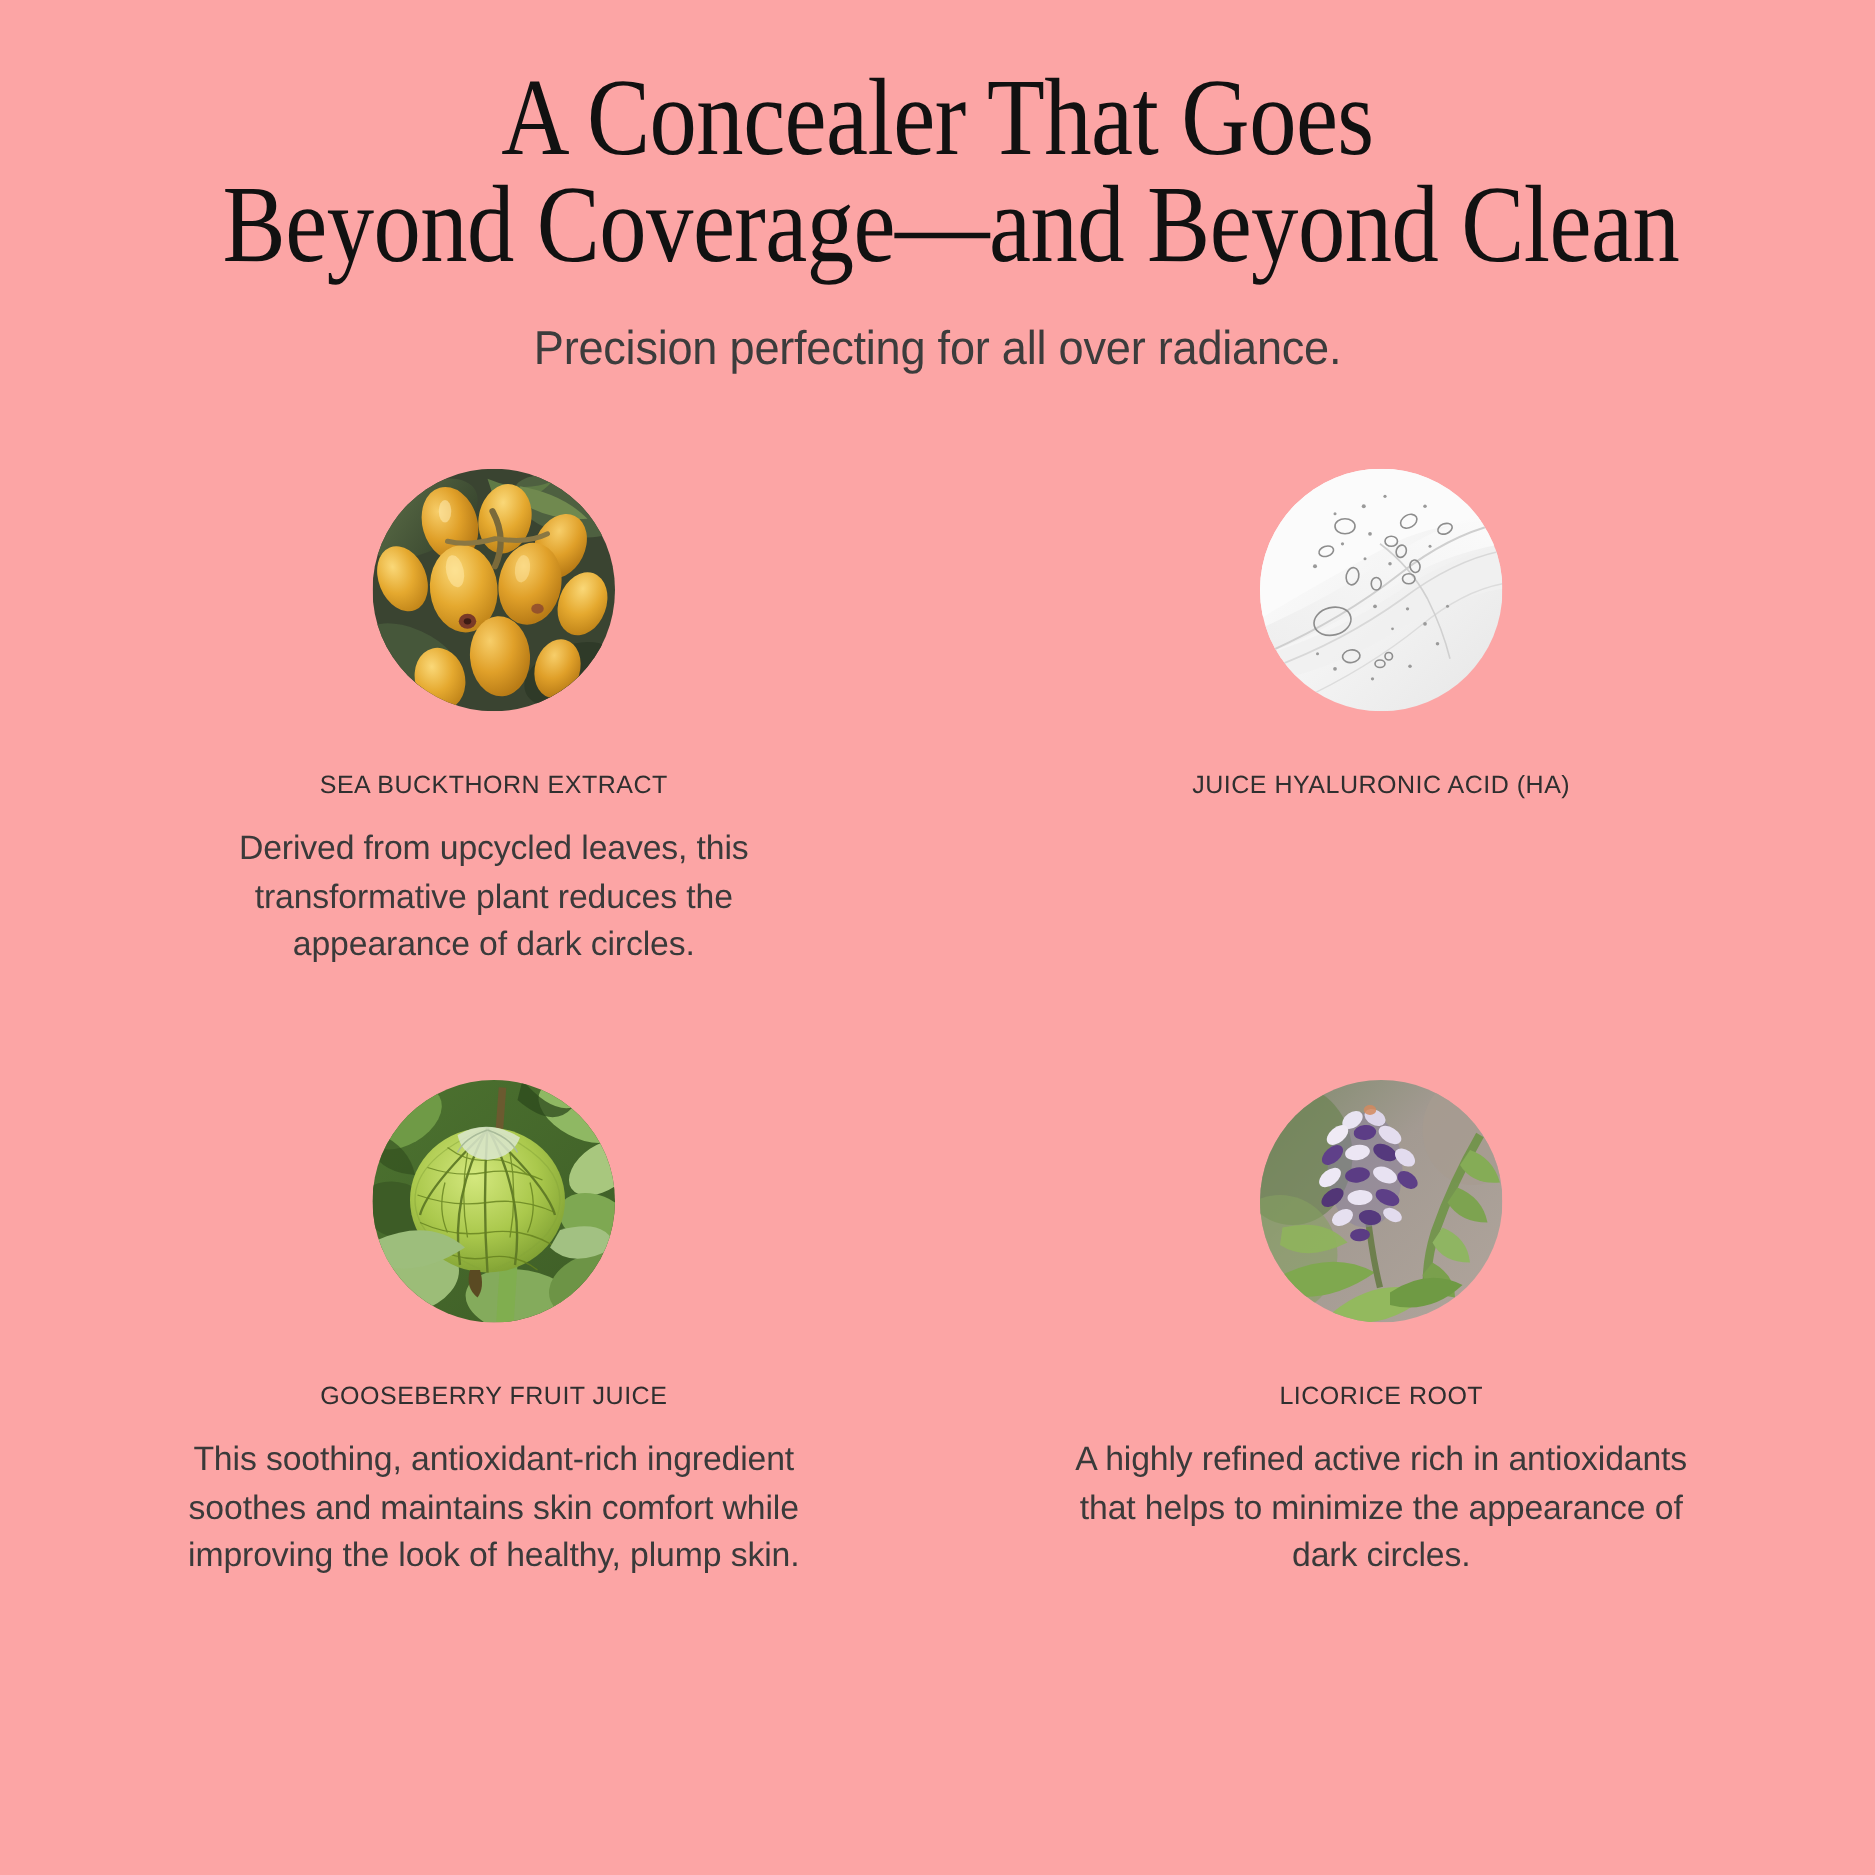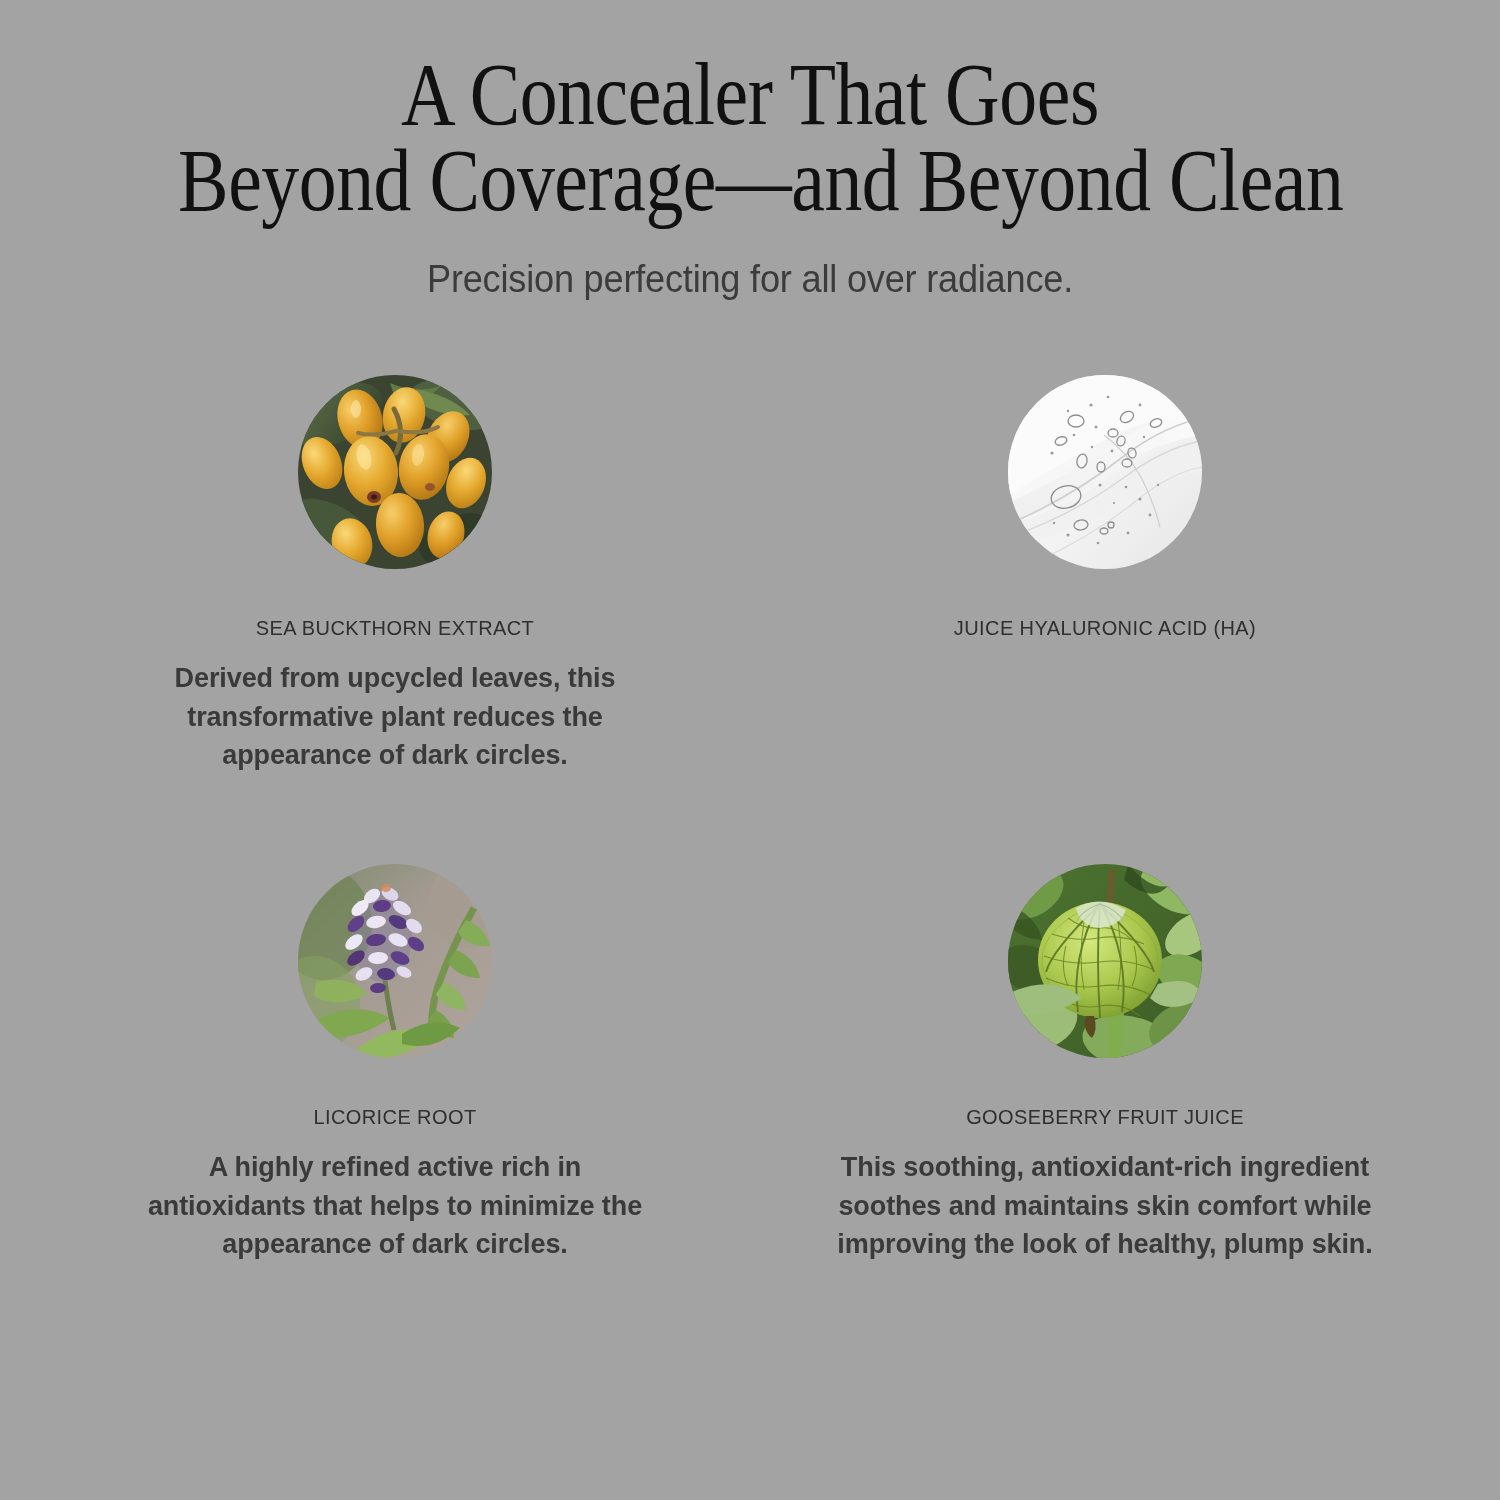--- a/index.html
+++ b/index.html
@@ -12,21 +12,21 @@
     height: 1500px;
     font-family: "Liberation Sans", sans-serif;
     -webkit-font-smoothing: antialiased;
     overflow: hidden;
   }
 
   .page {
     position: relative;
     width: 1500px;
     height: 1500px;
-    background: #a3a3a3;
+    background: #fca5a5;
     box-sizing: border-box;
   }
 
   
   .header {
     padding-top: 52px;
     text-align: center;
   }
   .title {
     font-family: "Liberation Serif", "DejaVu Serif", serif;
@@ -91,21 +91,21 @@
     text-align: center;
     line-height: 1.1;
     white-space: nowrap;
   }
   .ing-desc {
     margin-top: 20px;
     font-size: 27px;
     line-height: 1.42;
     color: #3a3a3a;
     text-align: center;
-    font-weight: 700;
+    font-weight: 400;
     max-width: 520px;
     letter-spacing: -0.1px;
   }
   .cell-right .ing-desc { max-width: 560px; }
 </style>
 </head>
 <body>
 
 <div class="page">
 
@@ -237,20 +237,88 @@
             <circle cx="120" cy="158" r="1.4"></circle>
               <circle cx="90" cy="168" r="1.3"></circle>
             <circle cx="46" cy="148" r="1.2"></circle>
               <circle cx="150" cy="110" r="1.2"></circle>
           </g>
         </svg>
       </div>
       <div class="ing-name">JUICE HYALURONIC ACID (HA)</div>
     </div>
 
+    <div class="cell cell-right row2">
+      <div class="thumb">
+        <svg viewBox="0 0 194 194" xmlns="http://www.w3.org/2000/svg" aria-hidden="true">
+          <defs>
+            <radialGradient id="hk" cx="42%" cy="34%" r="70%">
+              <stop offset="0%" stop-color="#d4e87e"></stop>
+              <stop offset="58%" stop-color="#aac84c"></stop>
+              <stop offset="100%" stop-color="#7e9f32"></stop>
+            </radialGradient>
+            <linearGradient id="bg4" x1="0" y1="0" x2="1" y2="1">
+              <stop offset="0%" stop-color="#4d7330"></stop>
+              <stop offset="100%" stop-color="#3d5c26"></stop>
+            </linearGradient>
+          </defs>
+          <rect width="194" height="194" fill="url(#bg4)"></rect>
+
+          <ellipse cx="24" cy="30" rx="34" ry="22" fill="#6f9a46" transform="rotate(-30 24 30)"></ellipse>
+          <ellipse cx="166" cy="26" rx="36" ry="20" fill="#8fb863" transform="rotate(28 166 26)"></ellipse>
+          <ellipse cx="184" cy="70" rx="30" ry="18" fill="#a8c77e" transform="rotate(-34 184 70)"></ellipse>
+          <ellipse cx="178" cy="112" rx="30" ry="20" fill="#7ea852" transform="rotate(22 178 112)"></ellipse>
+          <ellipse cx="20" cy="104" rx="30" ry="22" fill="#3d5c26" transform="rotate(18 20 104)"></ellipse>
+          <ellipse cx="30" cy="158" rx="40" ry="28" fill="#9cbd78" transform="rotate(-16 30 158)"></ellipse>
+          <ellipse cx="120" cy="178" rx="46" ry="26" fill="#84ab5c" transform="rotate(10 120 178)"></ellipse>
+          <ellipse cx="174" cy="164" rx="34" ry="24" fill="#6d9446" transform="rotate(-22 174 164)"></ellipse>
+
+          <path d="M120 0 q22 26 40 22 q-16 18 -44 -6 z" fill="#2c4a1c" opacity="0.75"></path>
+          <path d="M4 42 q26 12 30 34 q-28 -2 -36 -22 z" fill="#33501f" opacity="0.7"></path>
+
+          <path d="M104 6 q-2 28 -4 54" stroke="#6b5a2f" stroke-width="6" fill="none"></path>
+          <path d="M112 112 q-4 44 -6 82" stroke="#7fae4e" stroke-width="14" fill="none" opacity="0.95"></path>
+
+          <ellipse cx="92" cy="96" rx="62" ry="58" fill="url(#hk)"></ellipse>
+          <path d="M92 38 q-58 24 -58 58 q0 34 58 58 q58 -24 58 -58 q0 -34 -58 -58 z" fill="none" stroke="#86a63a" stroke-width="1" opacity="0.5"></path>
+
+          <g stroke="#5f7a26" stroke-width="1.9" fill="none" opacity="0.95">
+            <path d="M92 38 q-4 58 0 116"></path>
+            <path d="M92 38 q-30 56 -22 110"></path>
+            <path d="M92 38 q30 56 22 110"></path>
+            <path d="M92 40 q-48 46 -54 68"></path>
+            <path d="M92 40 q48 46 54 68"></path>
+          </g>
+
+          <g stroke="#64801f" stroke-width="1.05" fill="none" opacity="0.8">
+            <path d="M44 70 q24 8 46 4 q24 -4 46 6"></path>
+            <path d="M36 92 q28 10 56 6 q28 -4 54 8"></path>
+            <path d="M38 114 q26 12 54 8 q28 -4 52 10"></path>
+            <path d="M50 134 q22 12 42 8 q22 -4 40 10"></path>
+            <path d="M60 54 q16 12 32 10 q18 -2 32 12"></path>
+            <path d="M58 82 q-6 22 2 40"></path>
+            <path d="M126 82 q6 22 -2 40"></path>
+            <path d="M76 58 q-6 34 0 68"></path>
+            <path d="M110 58 q6 34 0 68"></path>
+          </g>
+
+          <path d="M68 44 q24 -14 50 2 q-6 16 -26 18 q-20 -2 -24 -20 z" fill="#dbe6cf" opacity="0.85"></path>
+          <path d="M92 40 q-18 6 -24 18" stroke="#a9bb9a" stroke-width="1.2" fill="none"></path>
+          <path d="M92 40 q18 6 24 18" stroke="#a9bb9a" stroke-width="1.2" fill="none"></path>
+
+          <path d="M86 152 q4 14 -2 22 q-10 -8 -6 -22 z" fill="#5a4a22"></path>
+
+          <path d="M4 128 q42 -18 70 6 q-40 26 -72 12 z" fill="#9dbe7c"></path>
+          <path d="M150 120 q38 -10 44 14 q-34 18 -52 0 z" fill="#a2c182"></path>
+        </svg>
+      </div>
+      <div class="ing-name">GOOSEBERRY FRUIT JUICE</div>
+      <div class="ing-desc">This soothing, antioxidant-rich ingredient soothes and maintains skin comfort while improving the look of healthy, plump skin.</div>
+    </div>
+
     <div class="cell cell-left row2">
       <div class="thumb">
         <svg viewBox="0 0 194 194" xmlns="http://www.w3.org/2000/svg" aria-hidden="true">
           <defs>
             <linearGradient id="bg3" x1="0" y1="0" x2="1" y2="1">
               <stop offset="0%" stop-color="#7d8a6a"></stop>
               <stop offset="42%" stop-color="#a39a92"></stop>
               <stop offset="100%" stop-color="#b0a59c"></stop>
             </linearGradient>
             <linearGradient id="fl" x1="0" y1="0" x2="0" y2="1">
@@ -301,82 +369,14 @@
             <ellipse cx="106" cy="108" rx="8" ry="5" fill="#e2dbee" transform="rotate(26 106 108)"></ellipse>
             <ellipse cx="80" cy="124" rx="8" ry="5" fill="#5b3c84" transform="rotate(-4 80 124)"></ellipse>
           </g>
           <ellipse cx="88" cy="24" rx="5" ry="4" fill="#d38a5e" opacity="0.85"></ellipse>
         </svg>
       </div>
       <div class="ing-name">LICORICE ROOT</div>
       <div class="ing-desc">A highly refined active rich in antioxidants that helps to minimize the appearance of dark circles.</div>
     </div>
 
-    <div class="cell cell-right row2">
-      <div class="thumb">
-        <svg viewBox="0 0 194 194" xmlns="http://www.w3.org/2000/svg" aria-hidden="true">
-          <defs>
-            <radialGradient id="hk" cx="42%" cy="34%" r="70%">
-              <stop offset="0%" stop-color="#d4e87e"></stop>
-              <stop offset="58%" stop-color="#aac84c"></stop>
-              <stop offset="100%" stop-color="#7e9f32"></stop>
-            </radialGradient>
-            <linearGradient id="bg4" x1="0" y1="0" x2="1" y2="1">
-              <stop offset="0%" stop-color="#4d7330"></stop>
-              <stop offset="100%" stop-color="#3d5c26"></stop>
-            </linearGradient>
-          </defs>
-          <rect width="194" height="194" fill="url(#bg4)"></rect>
-
-          <ellipse cx="24" cy="30" rx="34" ry="22" fill="#6f9a46" transform="rotate(-30 24 30)"></ellipse>
-          <ellipse cx="166" cy="26" rx="36" ry="20" fill="#8fb863" transform="rotate(28 166 26)"></ellipse>
-          <ellipse cx="184" cy="70" rx="30" ry="18" fill="#a8c77e" transform="rotate(-34 184 70)"></ellipse>
-          <ellipse cx="178" cy="112" rx="30" ry="20" fill="#7ea852" transform="rotate(22 178 112)"></ellipse>
-          <ellipse cx="20" cy="104" rx="30" ry="22" fill="#3d5c26" transform="rotate(18 20 104)"></ellipse>
-          <ellipse cx="30" cy="158" rx="40" ry="28" fill="#9cbd78" transform="rotate(-16 30 158)"></ellipse>
-          <ellipse cx="120" cy="178" rx="46" ry="26" fill="#84ab5c" transform="rotate(10 120 178)"></ellipse>
-          <ellipse cx="174" cy="164" rx="34" ry="24" fill="#6d9446" transform="rotate(-22 174 164)"></ellipse>
-
-          <path d="M120 0 q22 26 40 22 q-16 18 -44 -6 z" fill="#2c4a1c" opacity="0.75"></path>
-          <path d="M4 42 q26 12 30 34 q-28 -2 -36 -22 z" fill="#33501f" opacity="0.7"></path>
-
-          <path d="M104 6 q-2 28 -4 54" stroke="#6b5a2f" stroke-width="6" fill="none"></path>
-          <path d="M112 112 q-4 44 -6 82" stroke="#7fae4e" stroke-width="14" fill="none" opacity="0.95"></path>
-
-          <ellipse cx="92" cy="96" rx="62" ry="58" fill="url(#hk)"></ellipse>
-          <path d="M92 38 q-58 24 -58 58 q0 34 58 58 q58 -24 58 -58 q0 -34 -58 -58 z" fill="none" stroke="#86a63a" stroke-width="1" opacity="0.5"></path>
-
-          <g stroke="#5f7a26" stroke-width="1.9" fill="none" opacity="0.95">
-            <path d="M92 38 q-4 58 0 116"></path>
-            <path d="M92 38 q-30 56 -22 110"></path>
-            <path d="M92 38 q30 56 22 110"></path>
-            <path d="M92 40 q-48 46 -54 68"></path>
-            <path d="M92 40 q48 46 54 68"></path>
-          </g>
-
-          <g stroke="#64801f" stroke-width="1.05" fill="none" opacity="0.8">
-            <path d="M44 70 q24 8 46 4 q24 -4 46 6"></path>
-            <path d="M36 92 q28 10 56 6 q28 -4 54 8"></path>
-            <path d="M38 114 q26 12 54 8 q28 -4 52 10"></path>
-            <path d="M50 134 q22 12 42 8 q22 -4 40 10"></path>
-            <path d="M60 54 q16 12 32 10 q18 -2 32 12"></path>
-            <path d="M58 82 q-6 22 2 40"></path>
-            <path d="M126 82 q6 22 -2 40"></path>
-            <path d="M76 58 q-6 34 0 68"></path>
-            <path d="M110 58 q6 34 0 68"></path>
-          </g>
-
-          <path d="M68 44 q24 -14 50 2 q-6 16 -26 18 q-20 -2 -24 -20 z" fill="#dbe6cf" opacity="0.85"></path>
-          <path d="M92 40 q-18 6 -24 18" stroke="#a9bb9a" stroke-width="1.2" fill="none"></path>
-          <path d="M92 40 q18 6 24 18" stroke="#a9bb9a" stroke-width="1.2" fill="none"></path>
-
-          <path d="M86 152 q4 14 -2 22 q-10 -8 -6 -22 z" fill="#5a4a22"></path>
-
-          <path d="M4 128 q42 -18 70 6 q-40 26 -72 12 z" fill="#9dbe7c"></path>
-          <path d="M150 120 q38 -10 44 14 q-34 18 -52 0 z" fill="#a2c182"></path>
-        </svg>
-      </div>
-      <div class="ing-name">GOOSEBERRY FRUIT JUICE</div>
-      <div class="ing-desc">This soothing, antioxidant-rich ingredient soothes and maintains skin comfort while improving the look of healthy, plump skin.</div>
-    </div>
-
   </div>
 </div>
 
 </body></html>

